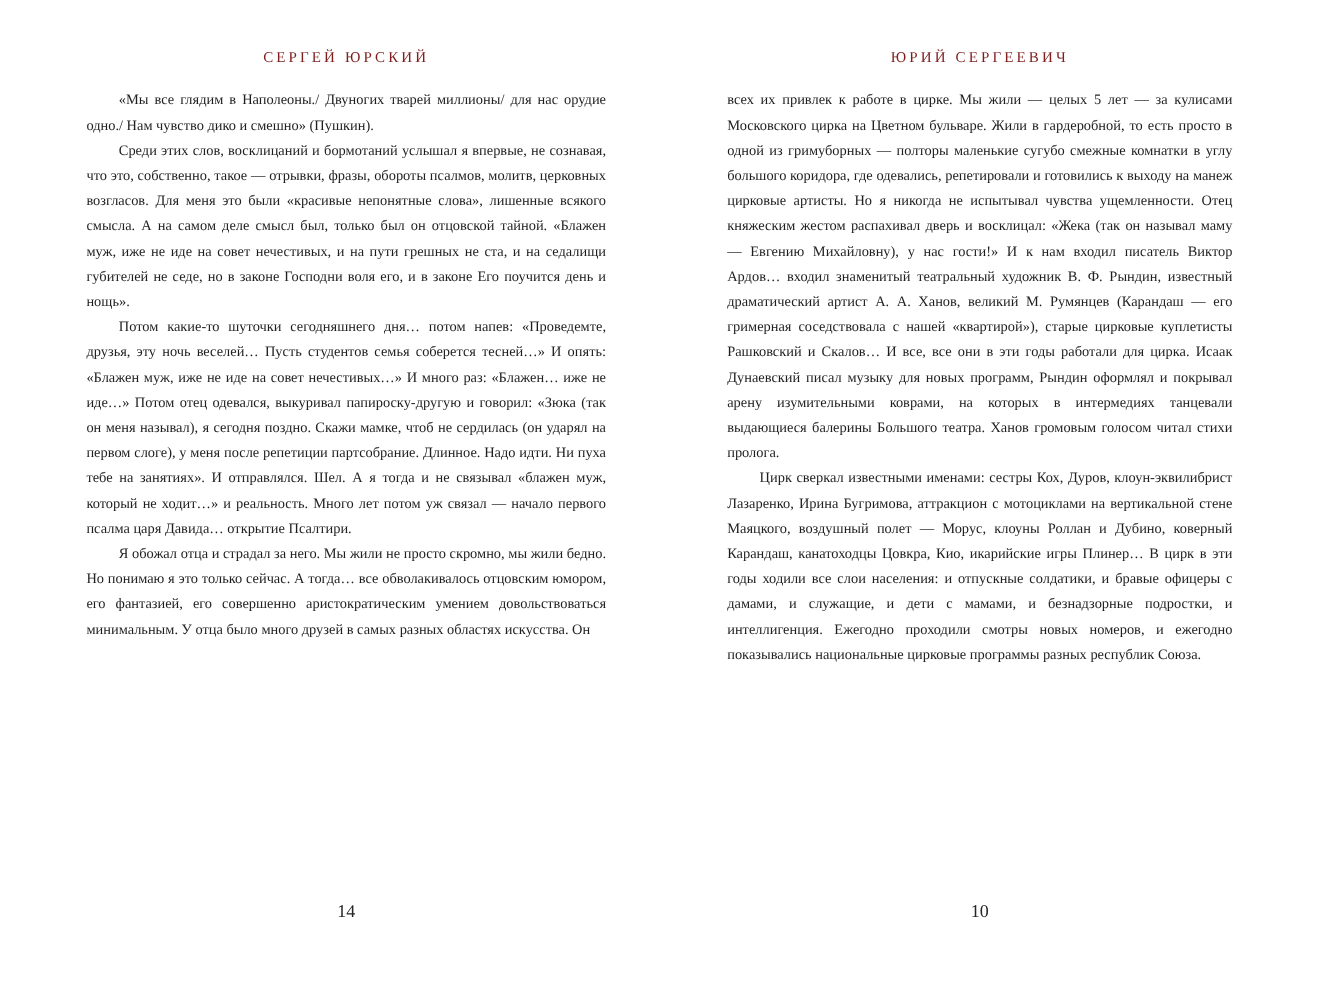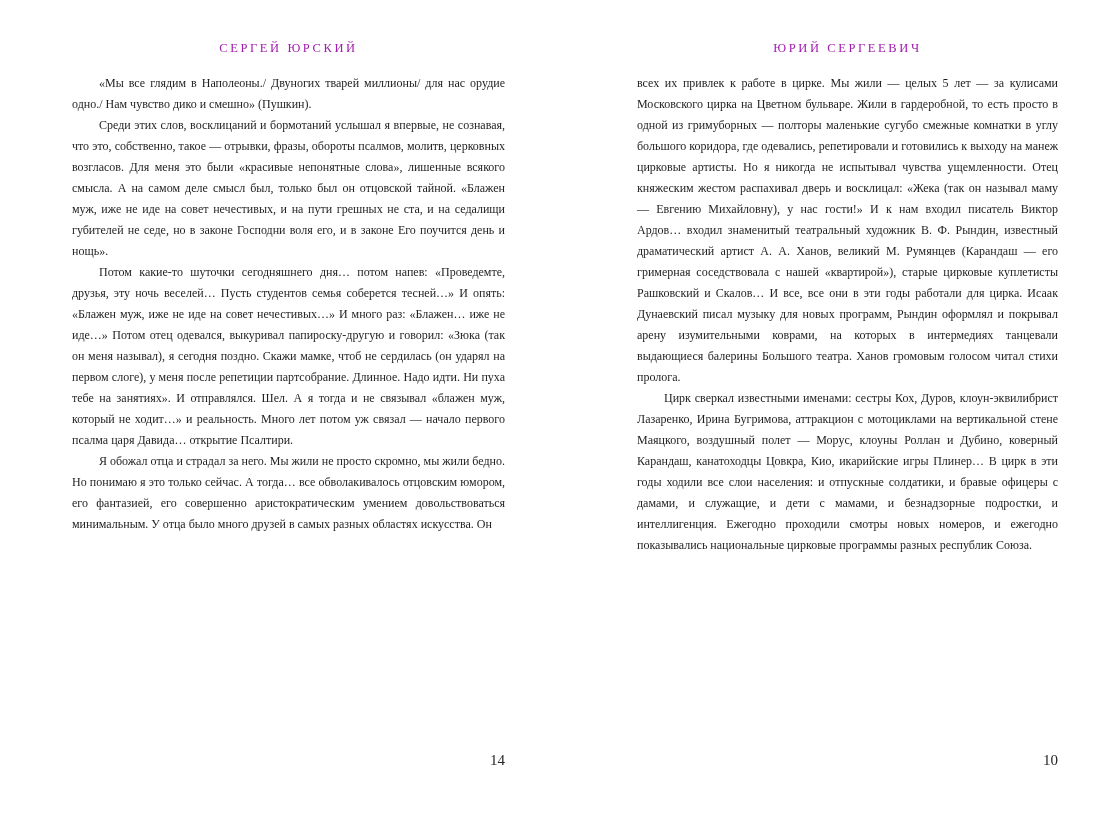--- a/index.html
+++ b/index.html
@@ -18,30 +18,30 @@
     width: 1100px;
     height: 825px;
     background: #ffffff;
   }
   .page {
     position: absolute;
     top: 0;
     height: 825px;
   }
   .page.left  { left: 72px;  width: 433px; }
-  .page.right { left: 637px; width: 421px; }
+  .page.right { left: 606px; width: 421px; }
   .running-header {
     position: absolute;
     top: 41px;
     left: 0;
     width: 100%;
     text-align: center;
     font-size: 12.5px;
     letter-spacing: 2.6px;
-    color: #a21caf;
+    color: #7f1d1d;
     white-space: nowrap;
   }
   .page-body {
     position: absolute;
     top: 73px;
     left: 0;
     width: 100%;
     text-align: justify;
     font-size: 12px;
     line-height: 21px;
@@ -52,21 +52,21 @@
   .para {
     margin: 0;
     padding: 0;
   }
   .para.indent { text-indent: 27px; }
   .page-number {
     position: absolute;
     top: 752px;
     left: 0;
     width: 100%;
-    text-align: right;
+    text-align: center;
     font-size: 15px;
     color: #262626;
   }
 </style>
 </head>
 <body>
 
 <div class="spread">
 
   <section class="page left">

